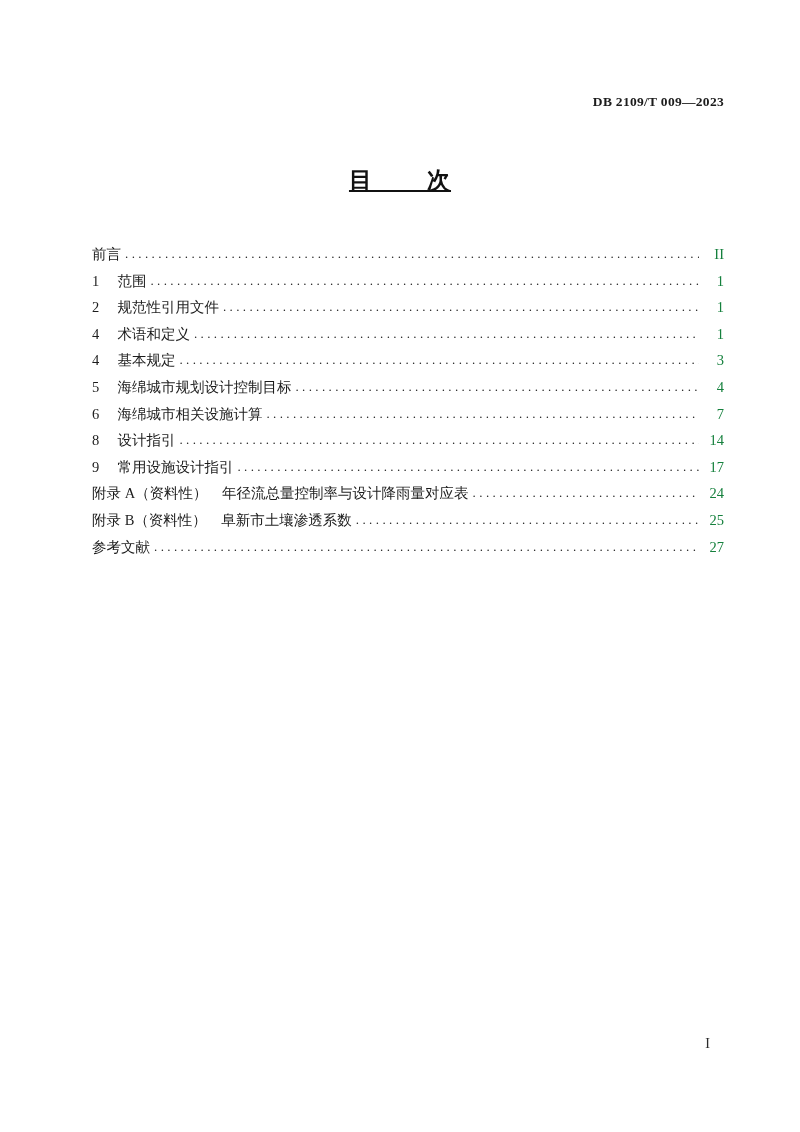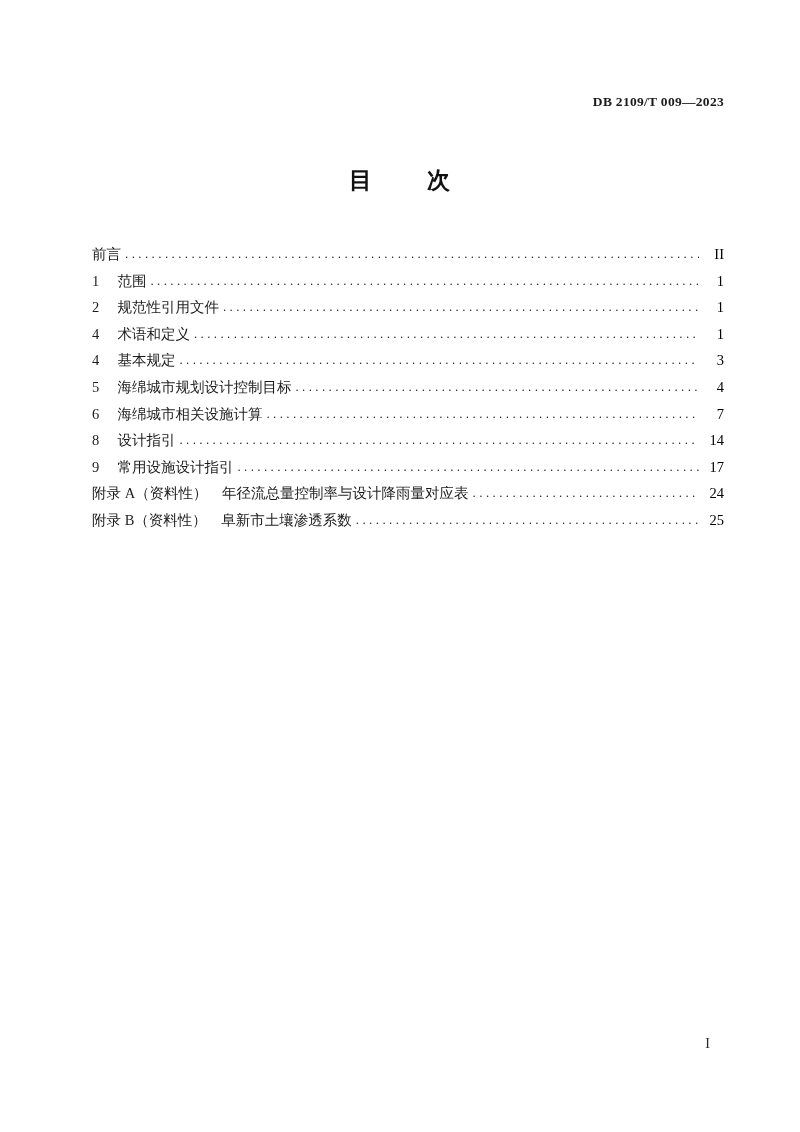--- a/index.html
+++ b/index.html
@@ -31,20 +31,21 @@
     top: 165px;
     left: 0;
     width: 100%;
     text-align: center;
     font-family: "DejaVu Sans", "Liberation Sans", sans-serif;
     font-weight: bold;
     font-size: 23px;
     color: #111111;
     white-space: pre;
     letter-spacing: 1px;
+    text-decoration: underline;
   }
   .toc {
     position: absolute;
     top: 241px;
     left: 92px;
     right: 76px;
   }
   .toc-row {
     display: flex;
     align-items: flex-end;
@@ -67,21 +68,21 @@
     color: #2a2a2a;
   }
   .toc-dots::after {
     content: "..........................................................................................................................................................................................";
   }
   .toc-page {
     flex: 0 0 auto;
     min-width: 20px;
     text-align: right;
     white-space: pre;
-    color: #000000;
+    color: #15803d;
   }
   .footer-page-number {
     position: absolute;
     top: 1036px;
     right: 90px;
     font-size: 14px;
     color: #2a2a2a;
   }
 </style>
 </head>
@@ -142,17 +143,22 @@
     <div class="toc-row">
       <span class="toc-label">附录 A（资料性）    年径流总量控制率与设计降雨量对应表</span>
       <span class="toc-dots"></span>
       <span class="toc-page">24</span>
     </div>
     <div class="toc-row">
       <span class="toc-label">附录 B（资料性）    阜新市土壤渗透系数</span>
       <span class="toc-dots"></span>
       <span class="toc-page">25</span>
     </div>
+    <div class="toc-row">
+      <span class="toc-label">参考文献</span>
+      <span class="toc-dots"></span>
+      <span class="toc-page">27</span>
+    </div>
   </div>
 
   <div class="footer-page-number">I</div>
 
 </div>
 
 </body></html>

